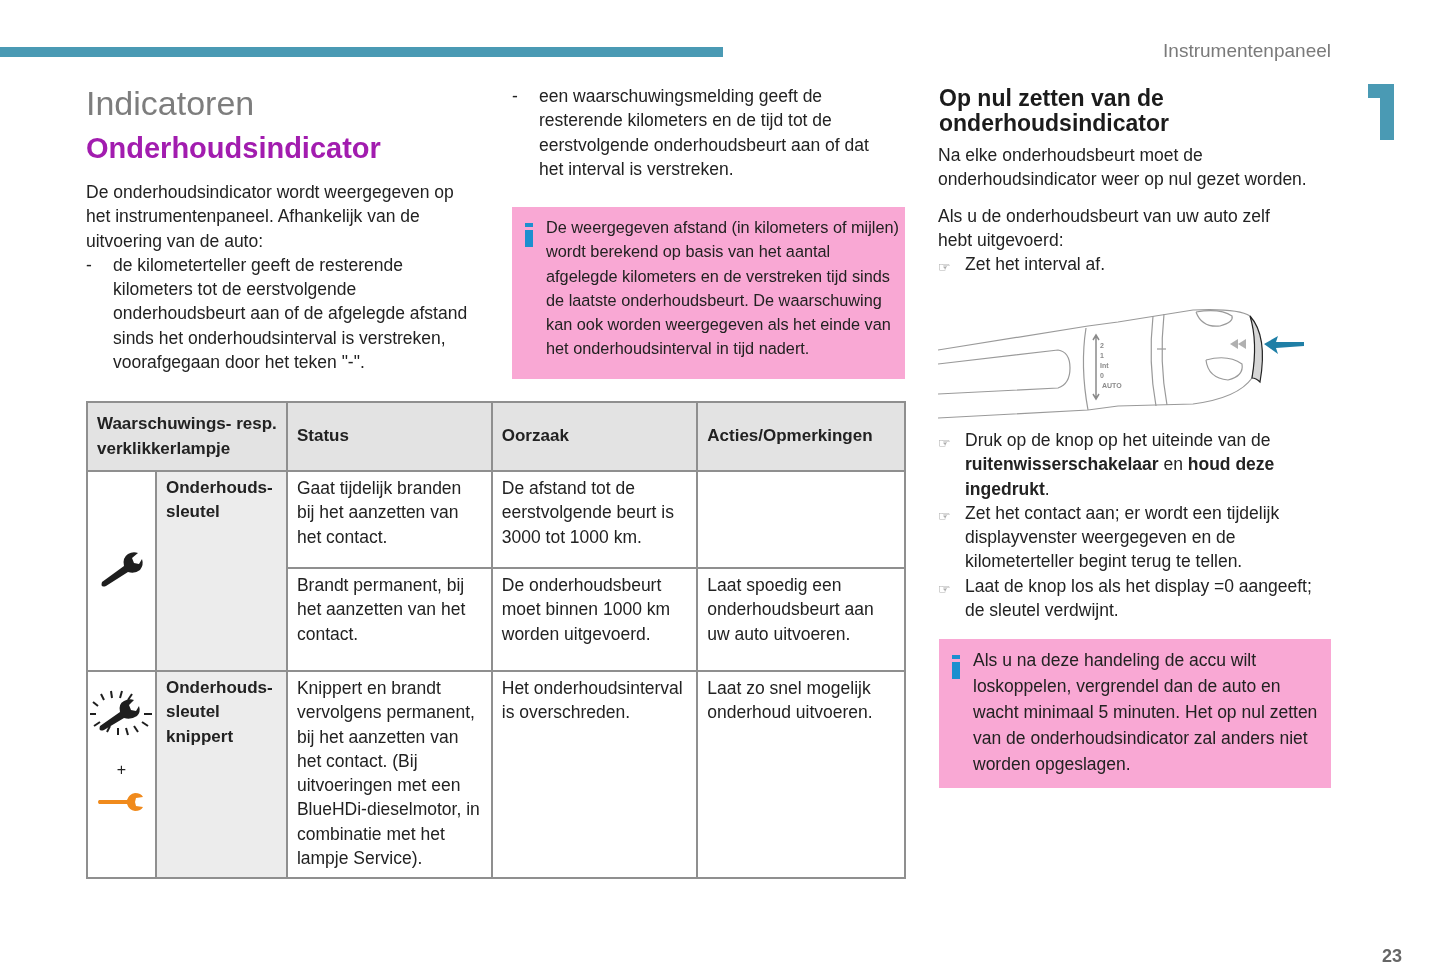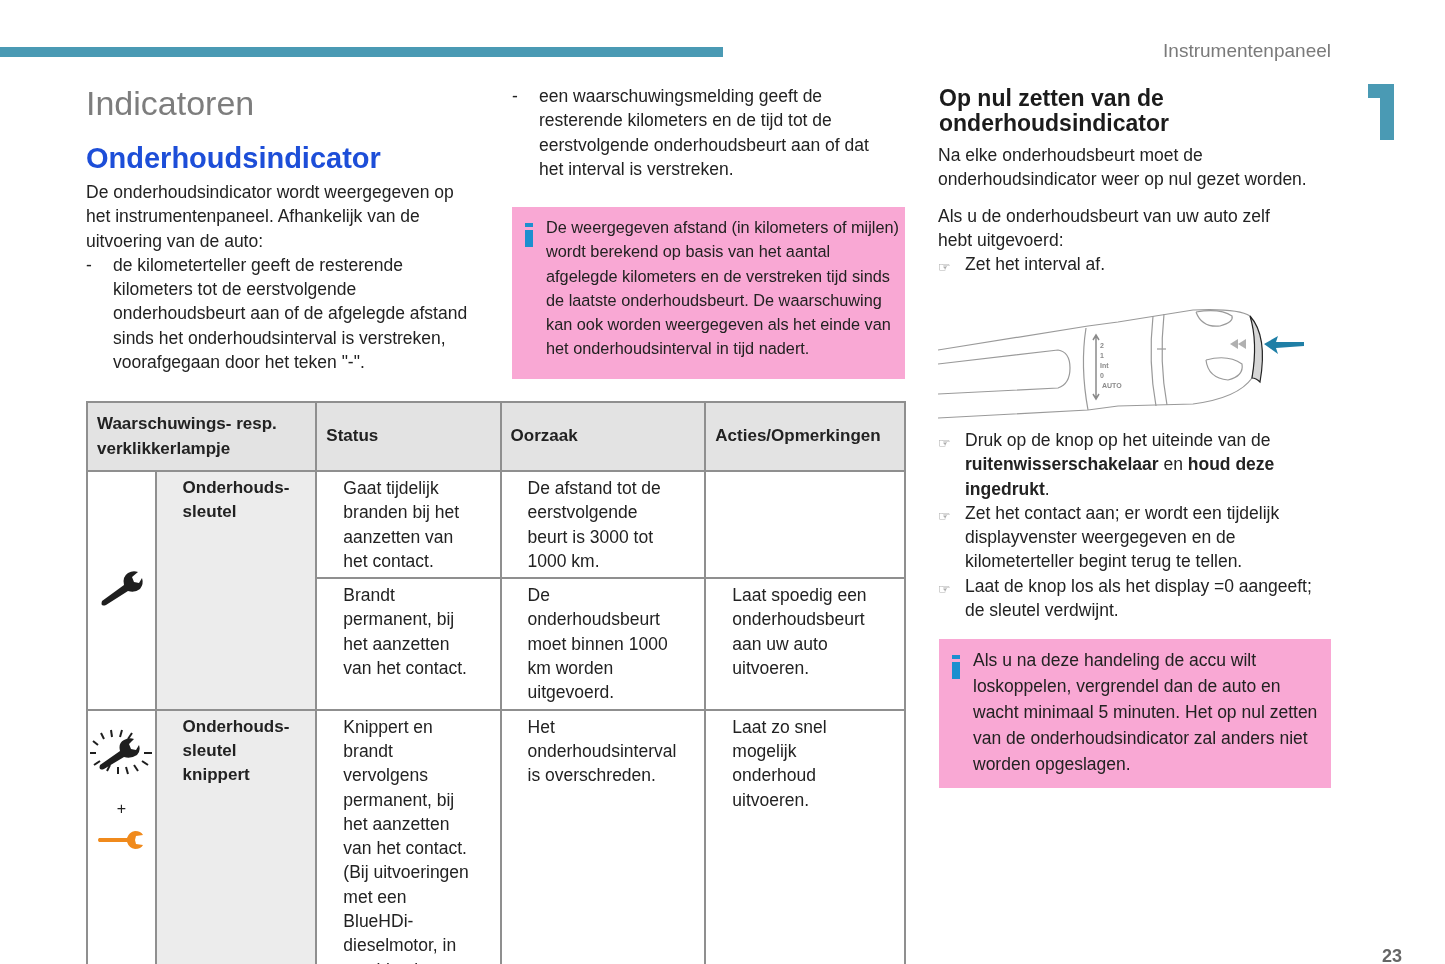--- a/index.html
+++ b/index.html
@@ -7,21 +7,21 @@
   body { position: relative; font-family: "Liberation Sans", "DejaVu Sans", sans-serif; color: #1e1e1e; }
 
   .topbar { position: absolute; left: 0; top: 47px; width: 723px; height: 10px; background: #4a9ab4; }
   .section-name { position: absolute; right: 114px; top: 40px; font-size: 19px; color: #7a7a7a; }
   .chapter-num { position: absolute; left: 1368px; top: 84px; width: 26px; height: 56px; }
   .chapter-num .bar { position: absolute; left: 12px; top: 0; width: 14px; height: 56px; background: #4a9ab4; }
   .chapter-num .cap { position: absolute; left: 0; top: 0; width: 26px; height: 14px; background: #4a9ab4; }
   .page-num { position: absolute; left: 1382px; top: 918px; font-size: 18px; font-weight: bold; color: #666; margin-top: 28px; }
 
   .h-indicatoren { position: absolute; left: 86px; top: 84px; font-size: 34px; color: #7d7d7d; font-weight: normal; }
-  .h-onderhoud { position: absolute; left: 86px; top: 142px; font-size: 29px; font-weight: bold; color: #1d4ed8; }
+  .h-onderhoud { position: absolute; left: 86px; top: 132px; font-size: 29px; font-weight: bold; color: #a21caf; }
 
   .text { font-size: 17.5px; line-height: 24.3px; color: #222; }
   .intro { position: absolute; left: 86px; top: 180px; width: 400px; }
   .bullet-dash { display: flex; }
   .bullet-dash .mk { width: 27px; flex: none; }
 
   .col2 { position: absolute; left: 512px; top: 84px; width: 392px; }
 
   .infobox { position: absolute; background: #f9a8d4; }
   .infobox .i-icon { position: absolute; width: 8px; }
@@ -38,21 +38,21 @@
 
   .info2 { left: 939px; top: 639px; width: 392px; height: 149px; }
   .info2 .i-icon { left: 13px; top: 16px; }
   .info2 .body { position: absolute; left: 34px; top: 8px; width: 350px; font-size: 17.5px; line-height: 26px; color: #222; }
 
   .illustration { position: absolute; left: 938px; top: 302px; width: 372px; height: 120px; }
 
   table.ind { position: absolute; left: 86px; top: 401px; width: 820px; border-collapse: collapse; }
   table.ind td, table.ind th { border: 2px solid #8f8f8f; vertical-align: top; text-align: left; font-size: 17.5px; line-height: 24.3px; color: #222; font-weight: normal; }
   table.ind th { background: #e3e3e3; font-weight: bold; height: 69px; vertical-align: middle; padding: 0 9px; font-size: 17px; }
-  table.ind td { padding: 4px 26px; }
+  table.ind td { padding: 4px 9px; }
   table.ind td.name { background: #ececec; font-weight: bold; font-size: 17px; }
   table.ind td.icon { text-align: center; vertical-align: middle; padding: 0; }
   .plus { font-size: 16px; color: #222; }
 </style>
 </head>
 <body>
 
 <div class="topbar"></div>
 <div class="section-name">Instrumentenpaneel</div>
 <div class="chapter-num">

